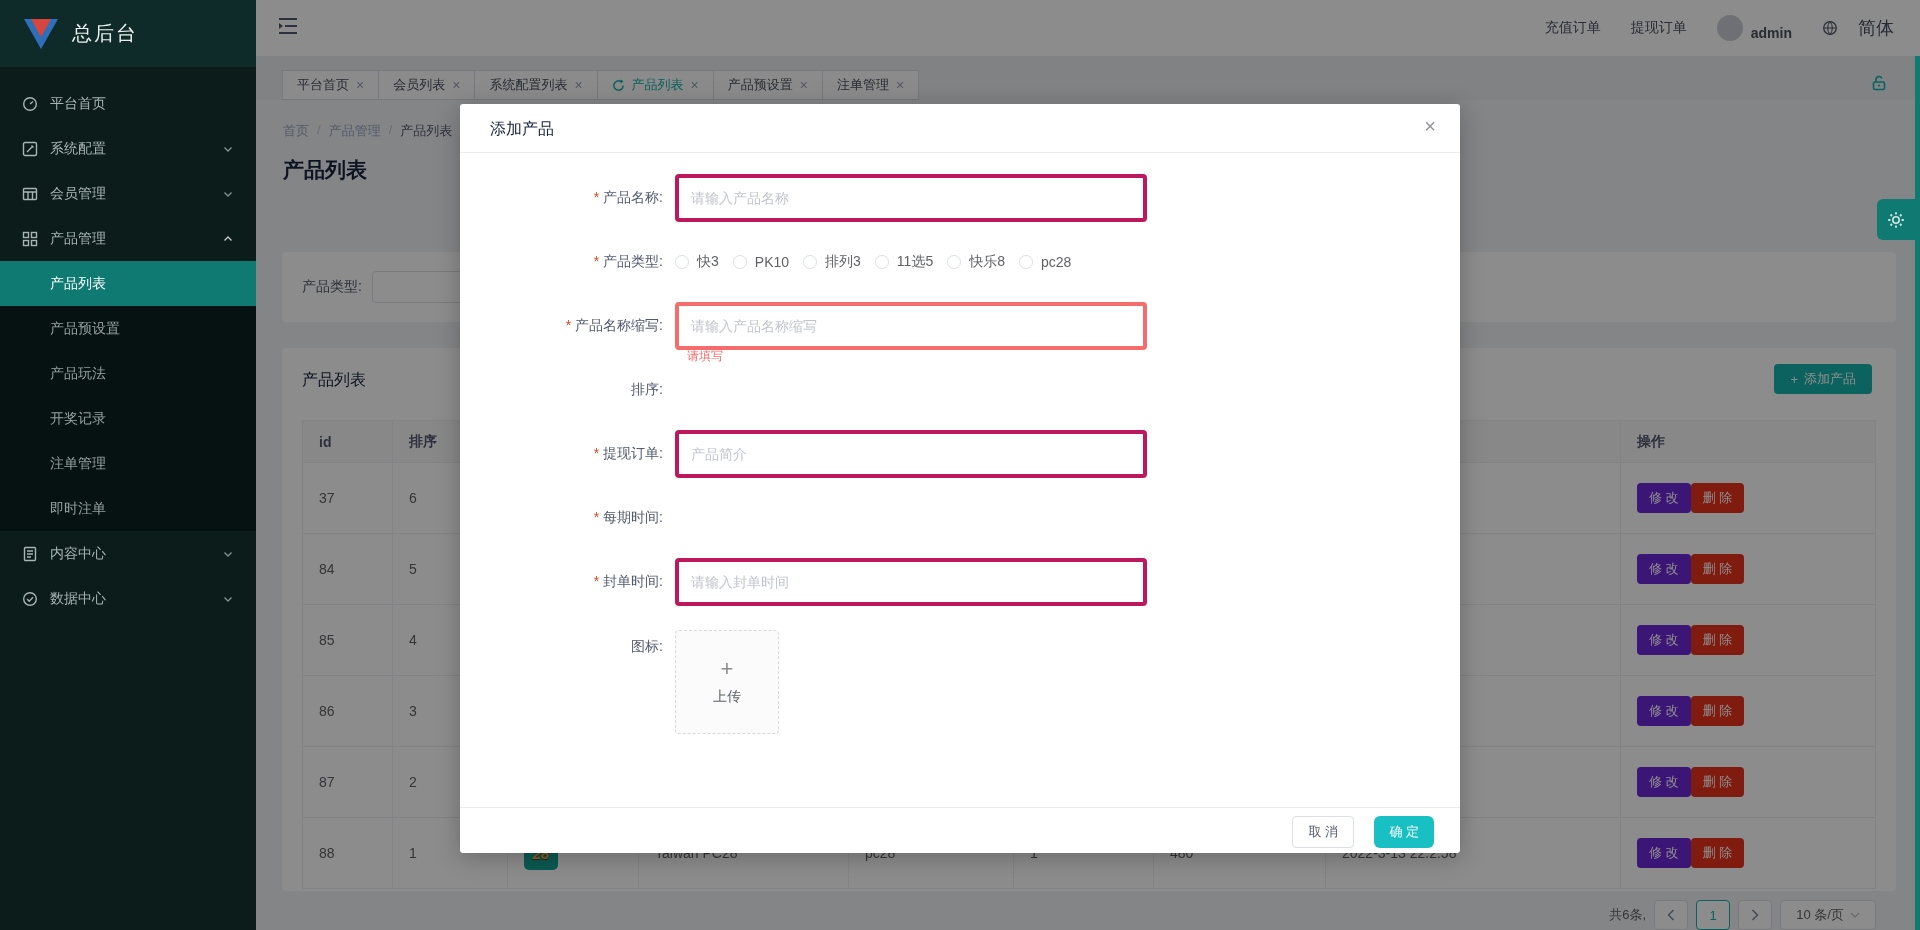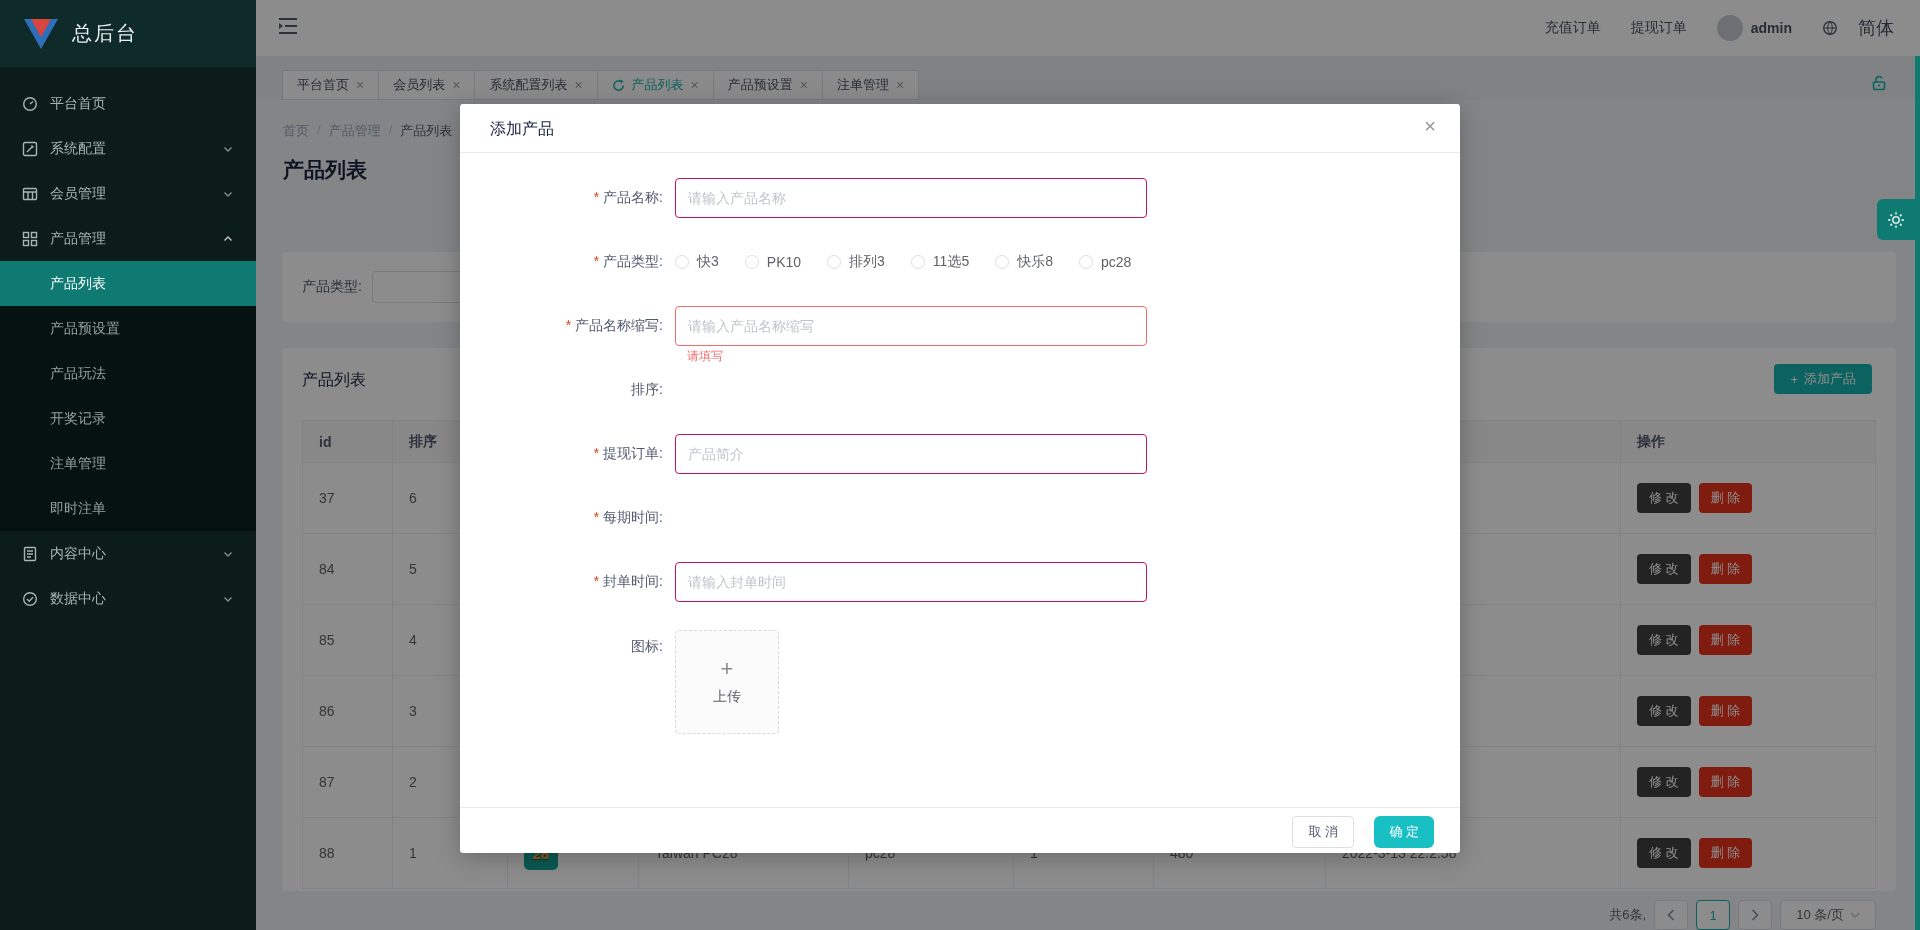--- a/index.html
+++ b/index.html
@@ -26,21 +26,21 @@
   .submenu-item.active { background:#0e7a72; color:#ffffff; }
   svg.ic { stroke:#a8b4b3; fill:none; stroke-width:1.4; }
   .submenu-item, .menu-item { user-select:none; }
 
   
   .main { position:absolute; left:256px; top:0; width:1664px; height:930px; }
   .navbar { position:absolute; left:0; top:0; right:0; height:56px; background:#fff; display:flex; align-items:center; }
   .hamburger { margin-left:22px; cursor:pointer; }
   .nav-right { position:absolute; right:26px; top:0; height:56px; display:flex; align-items:center; gap:30px; }
   .nav-link { font-size:14px; color:#495060; cursor:pointer; }
-  .user-wrap { display:flex; align-items:center; gap:8px; cursor:pointer; }
+  .user-wrap { display:flex; align-items:flex-end; gap:8px; cursor:pointer; }
   .avatar { width:26px; height:26px; border-radius:50%; background:#c9cdd6; }
   .user-name { font-size:14px; color:#495060; font-weight:bold; }
   .lang-wrap { display:flex; align-items:center; gap:20px; font-size:18px; color:#495060; cursor:pointer; }
 
   .tabbar { position:absolute; left:0; top:56px; right:0; height:44px; background:#e9edf1; padding:14px 0 0 26px; display:flex; }
   .tab { height:30px; background:#fdfdfd; border:1px solid #d8dce5; border-left:none; display:flex; align-items:center;
     padding:0 14px; font-size:13px; color:#495060; gap:7px; cursor:pointer; white-space:nowrap; }
   .tab:first-child { border-left:1px solid #d8dce5; }
   .tab .tclose { color:#9aa3ad; font-size:14px; cursor:pointer; }
   .tab.active { color:#16b0aa; }
@@ -66,21 +66,21 @@
   .tbl { position:absolute; left:20px; right:20px; top:72px; border:1px solid #ebeef5; border-bottom:none; }
   .trow { display:flex; border-bottom:1px solid #ebeef5; }
   .trow.head { height:42px; background:#f8f8f9; }
   .trow.body { height:71px; background:#fff; }
   .tcell { padding-left:16px; display:flex; align-items:center; font-size:14px; color:#606266; border-right:1px solid #ebeef5; overflow:hidden; }
   .tcell:last-child { border-right:none; }
   .trow.head .tcell { color:#515a6e; font-weight:bold; }
   .c0{width:90px;} .c1{width:115px;} .c2{width:131px;} .c3{width:210px;} .c4{width:165px;}
   .c5{width:140px;} .c6{width:172px;} .c7{width:295px;} .c8{flex:1;}
   .op-btn { height:30px; padding:0 12px; border:none; border-radius:4px; font-size:13px; color:#fff; cursor:pointer; }
-  .op-edit { background:#404040; margin-right:8px; }
+  .op-edit { background:#6d28d9; }
   .op-del { background:#e8341c; }
   .icon-badge { width:34px; height:34px; border-radius:5px; background:#14a396; color:#f2b04b; font-weight:bold;
     font-style:italic; font-size:15px; display:flex; align-items:center; justify-content:center; text-shadow:0 1px 1px #5c3a10; }
 
   .pagination { position:absolute; right:44px; top:800px; height:30px; display:flex; align-items:center; gap:8px; font-size:13px; color:#606266; }
   .pg-box { width:34px; height:30px; border:1px solid #dcdfe6; border-radius:4px; background:#fff; display:flex;
     align-items:center; justify-content:center; color:#7a8b9a; cursor:pointer; }
   .pg-box.cur { border-color:#16b0aa; color:#16b0aa; }
   .pg-size { width:96px; height:30px; border:1px solid #dcdfe6; border-radius:4px; background:#fff; display:flex;
     align-items:center; justify-content:center; gap:6px; color:#606266; cursor:pointer; }
@@ -97,26 +97,26 @@
   .modal { position:absolute; left:460px; top:104px; width:1000px; height:749px; background:#fff; border-radius:3px;
     box-shadow:0 4px 24px rgba(0,0,0,.25); z-index:60; }
   .modal-head { position:relative; height:49px; border-bottom:1px solid #e8eaec; }
   .modal-title { position:absolute; left:30px; top:15px; font-size:16px; color:#17233d; }
   .modal-close { position:absolute; right:24px; top:12px; font-size:20px; color:#909399; cursor:pointer; line-height:1; }
   .modal-body { padding-top:29px; }
   .form-row { display:flex; align-items:center; height:32px; margin-bottom:32px; position:relative; }
   .form-row.tall { height:104px; margin-bottom:0; align-items:flex-start; }
   .f-label { width:215px; text-align:right; padding-right:12px; font-size:14px; color:#515a6e; flex:0 0 215px; }
   .f-label .req { color:#ed4014; margin-right:4px; }
-  .f-input { width:472px; height:40px; border:1px solid #be185d; border-radius:4px; padding:0 12px; font-size:14px;
+  .f-input { width:472px; height:48px; border:4px solid #be185d; border-radius:4px; padding:0 12px; font-size:14px;
     color:#606266; outline:none; font-family:inherit; background:#fff; }
   .f-input::placeholder { color:#c0c4cc; }
   .f-input.error { border-color:#f56c6c; }
   .err-msg { position:absolute; left:227px; top:38px; font-size:12px; color:#f56c6c; }
-  .radios { display:flex; align-items:center; gap:26px; }
+  .radios { display:flex; align-items:center; gap:14px; }
   .radio { display:flex; align-items:center; gap:8px; font-size:14px; color:#606266; cursor:pointer; }
   .radio .rc { width:14px; height:14px; border:1px solid #dcdfe6; border-radius:50%; background:#fff; }
   .upload-box { width:104px; height:104px; border:1px dashed #d9d9d9; border-radius:4px; background:#fbfbfb;
     display:flex; flex-direction:column; align-items:center; justify-content:center; gap:8px; cursor:pointer; }
   .upload-box .plus { font-size:22px; color:#8c8c8c; line-height:1; }
   .upload-box .uptext { font-size:14px; color:#606266; }
   .modal-foot { position:absolute; left:0; right:0; top:703px; height:46px; border-top:1px solid #e8eaec; }
   .btn-cancel { position:absolute; right:106px; top:8px; height:32px; padding:0 15px; background:#fff;
     border:1px solid #dcdfe6; border-radius:4px; font-size:13px; color:#515a6e; cursor:pointer; }
   .btn-ok { position:absolute; right:26px; top:8px; height:32px; padding:0 15px; background:#18c0c4;

